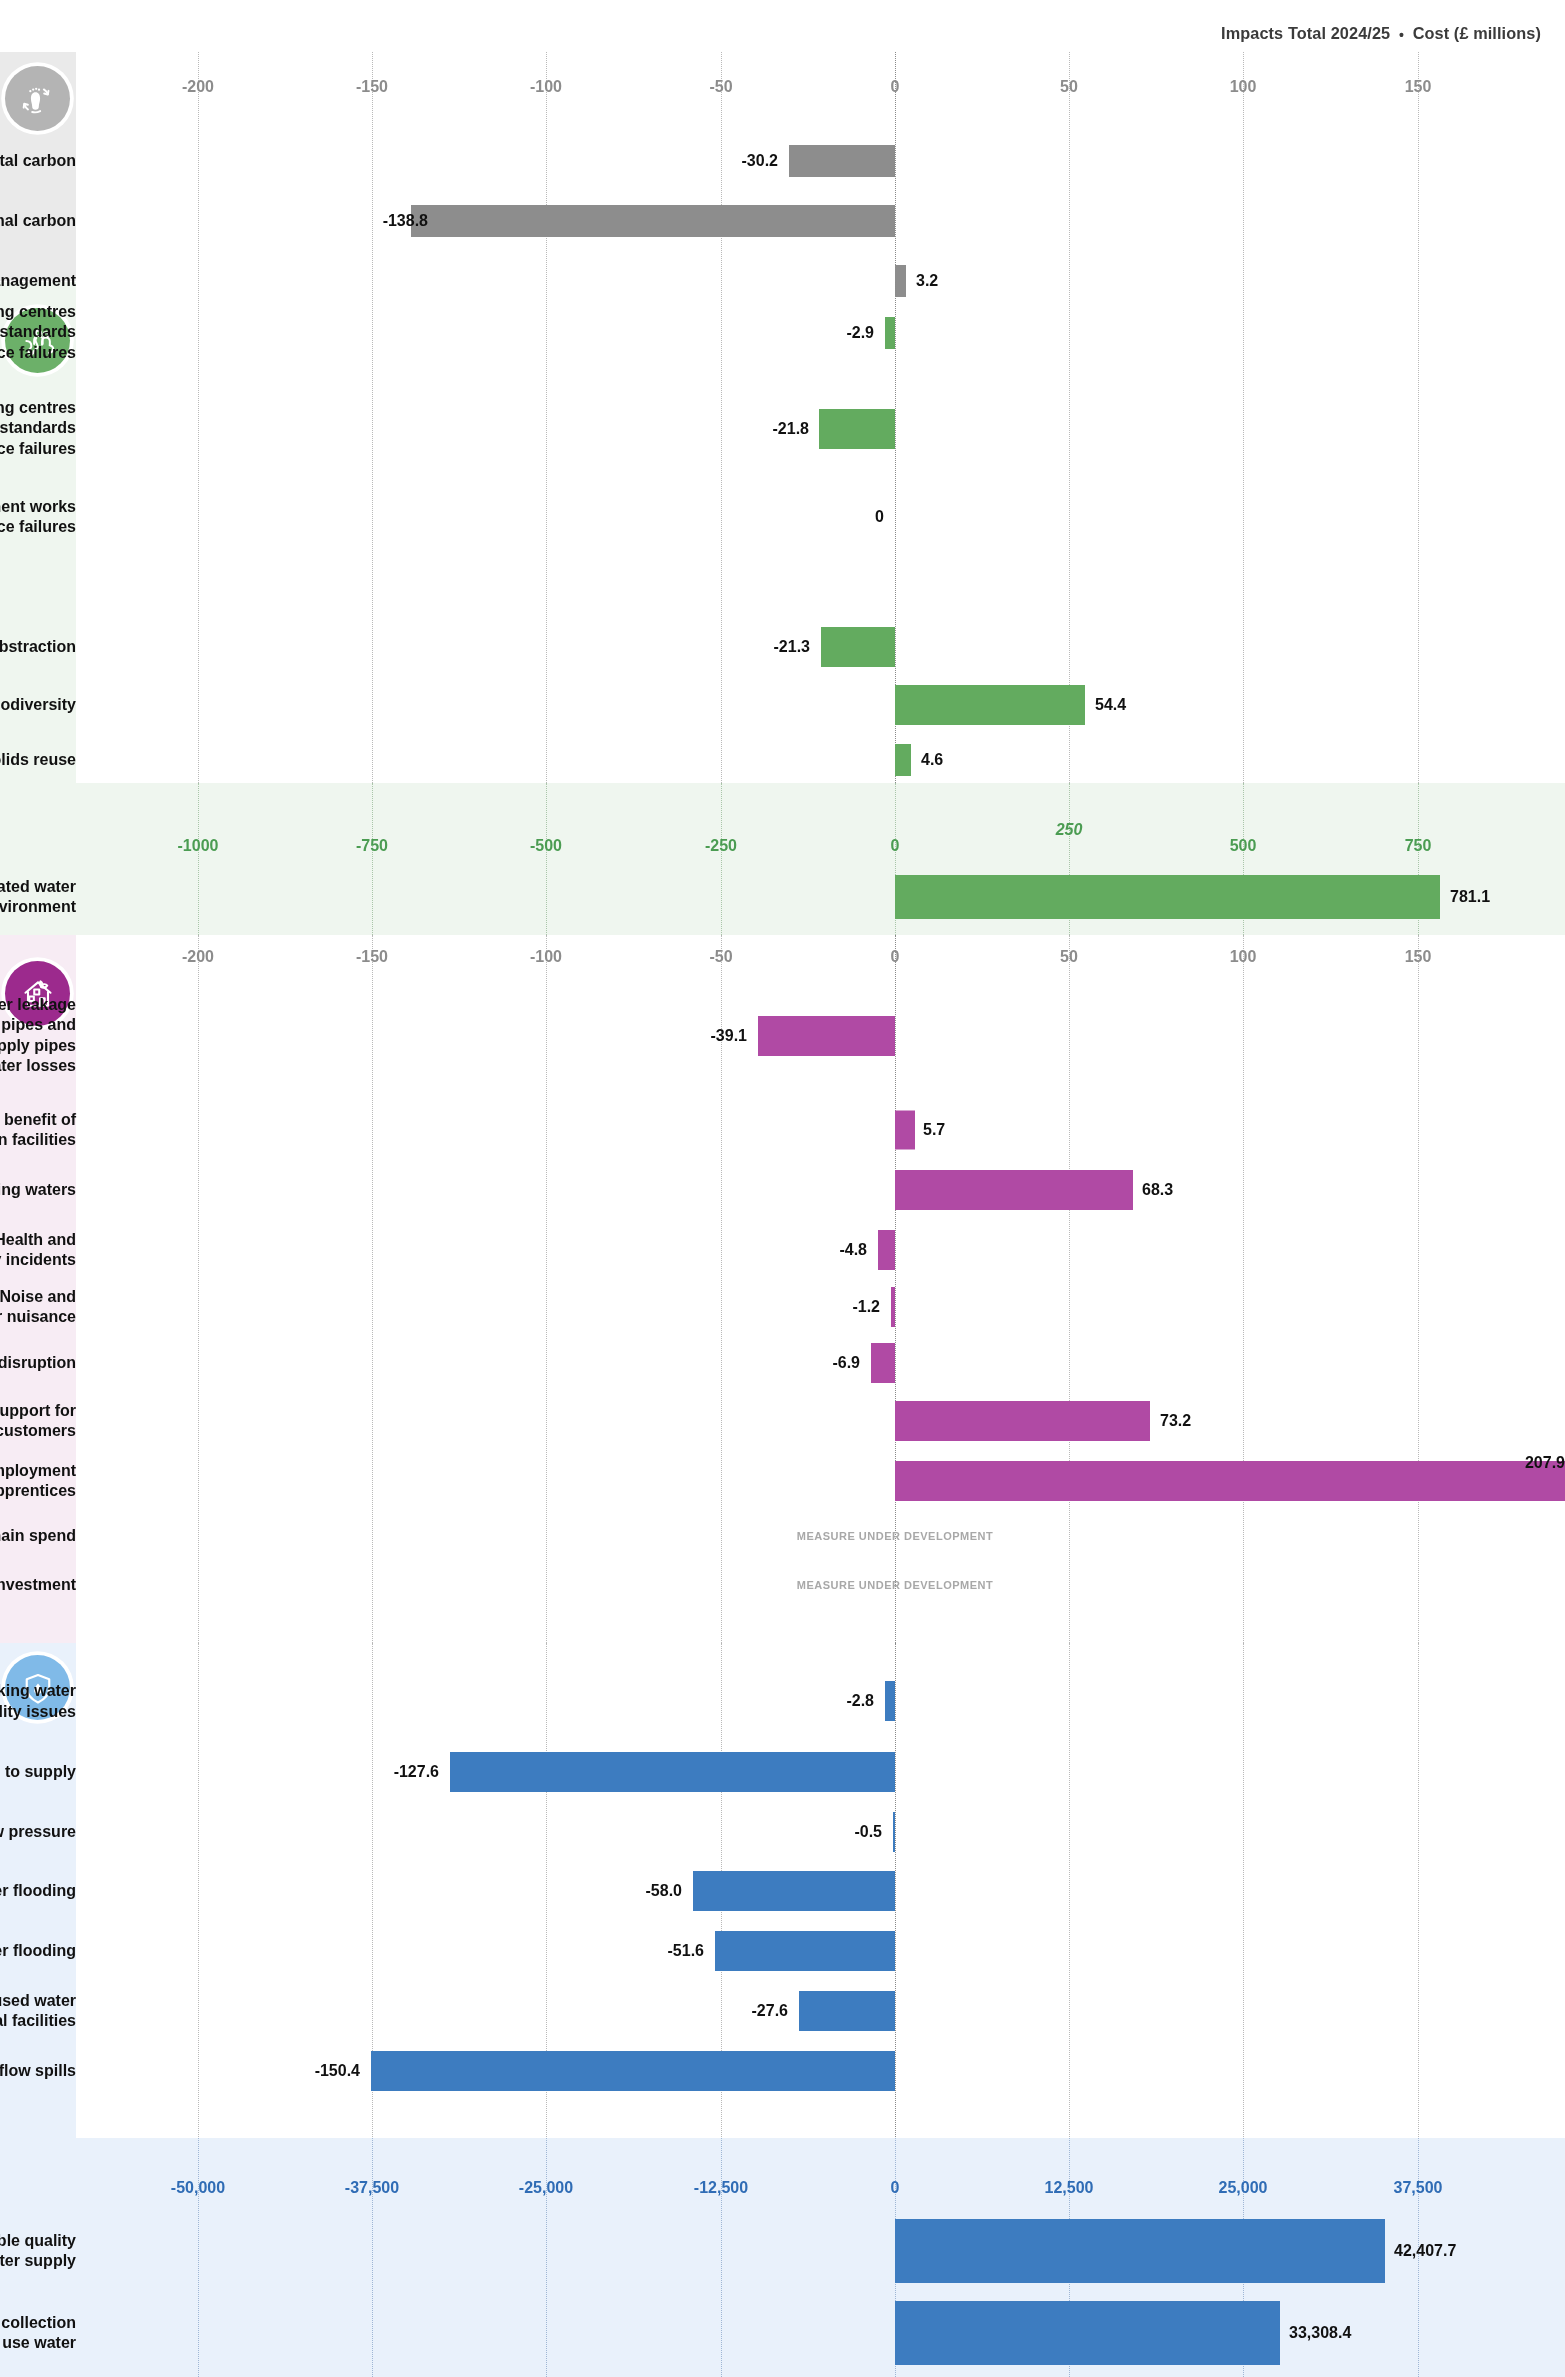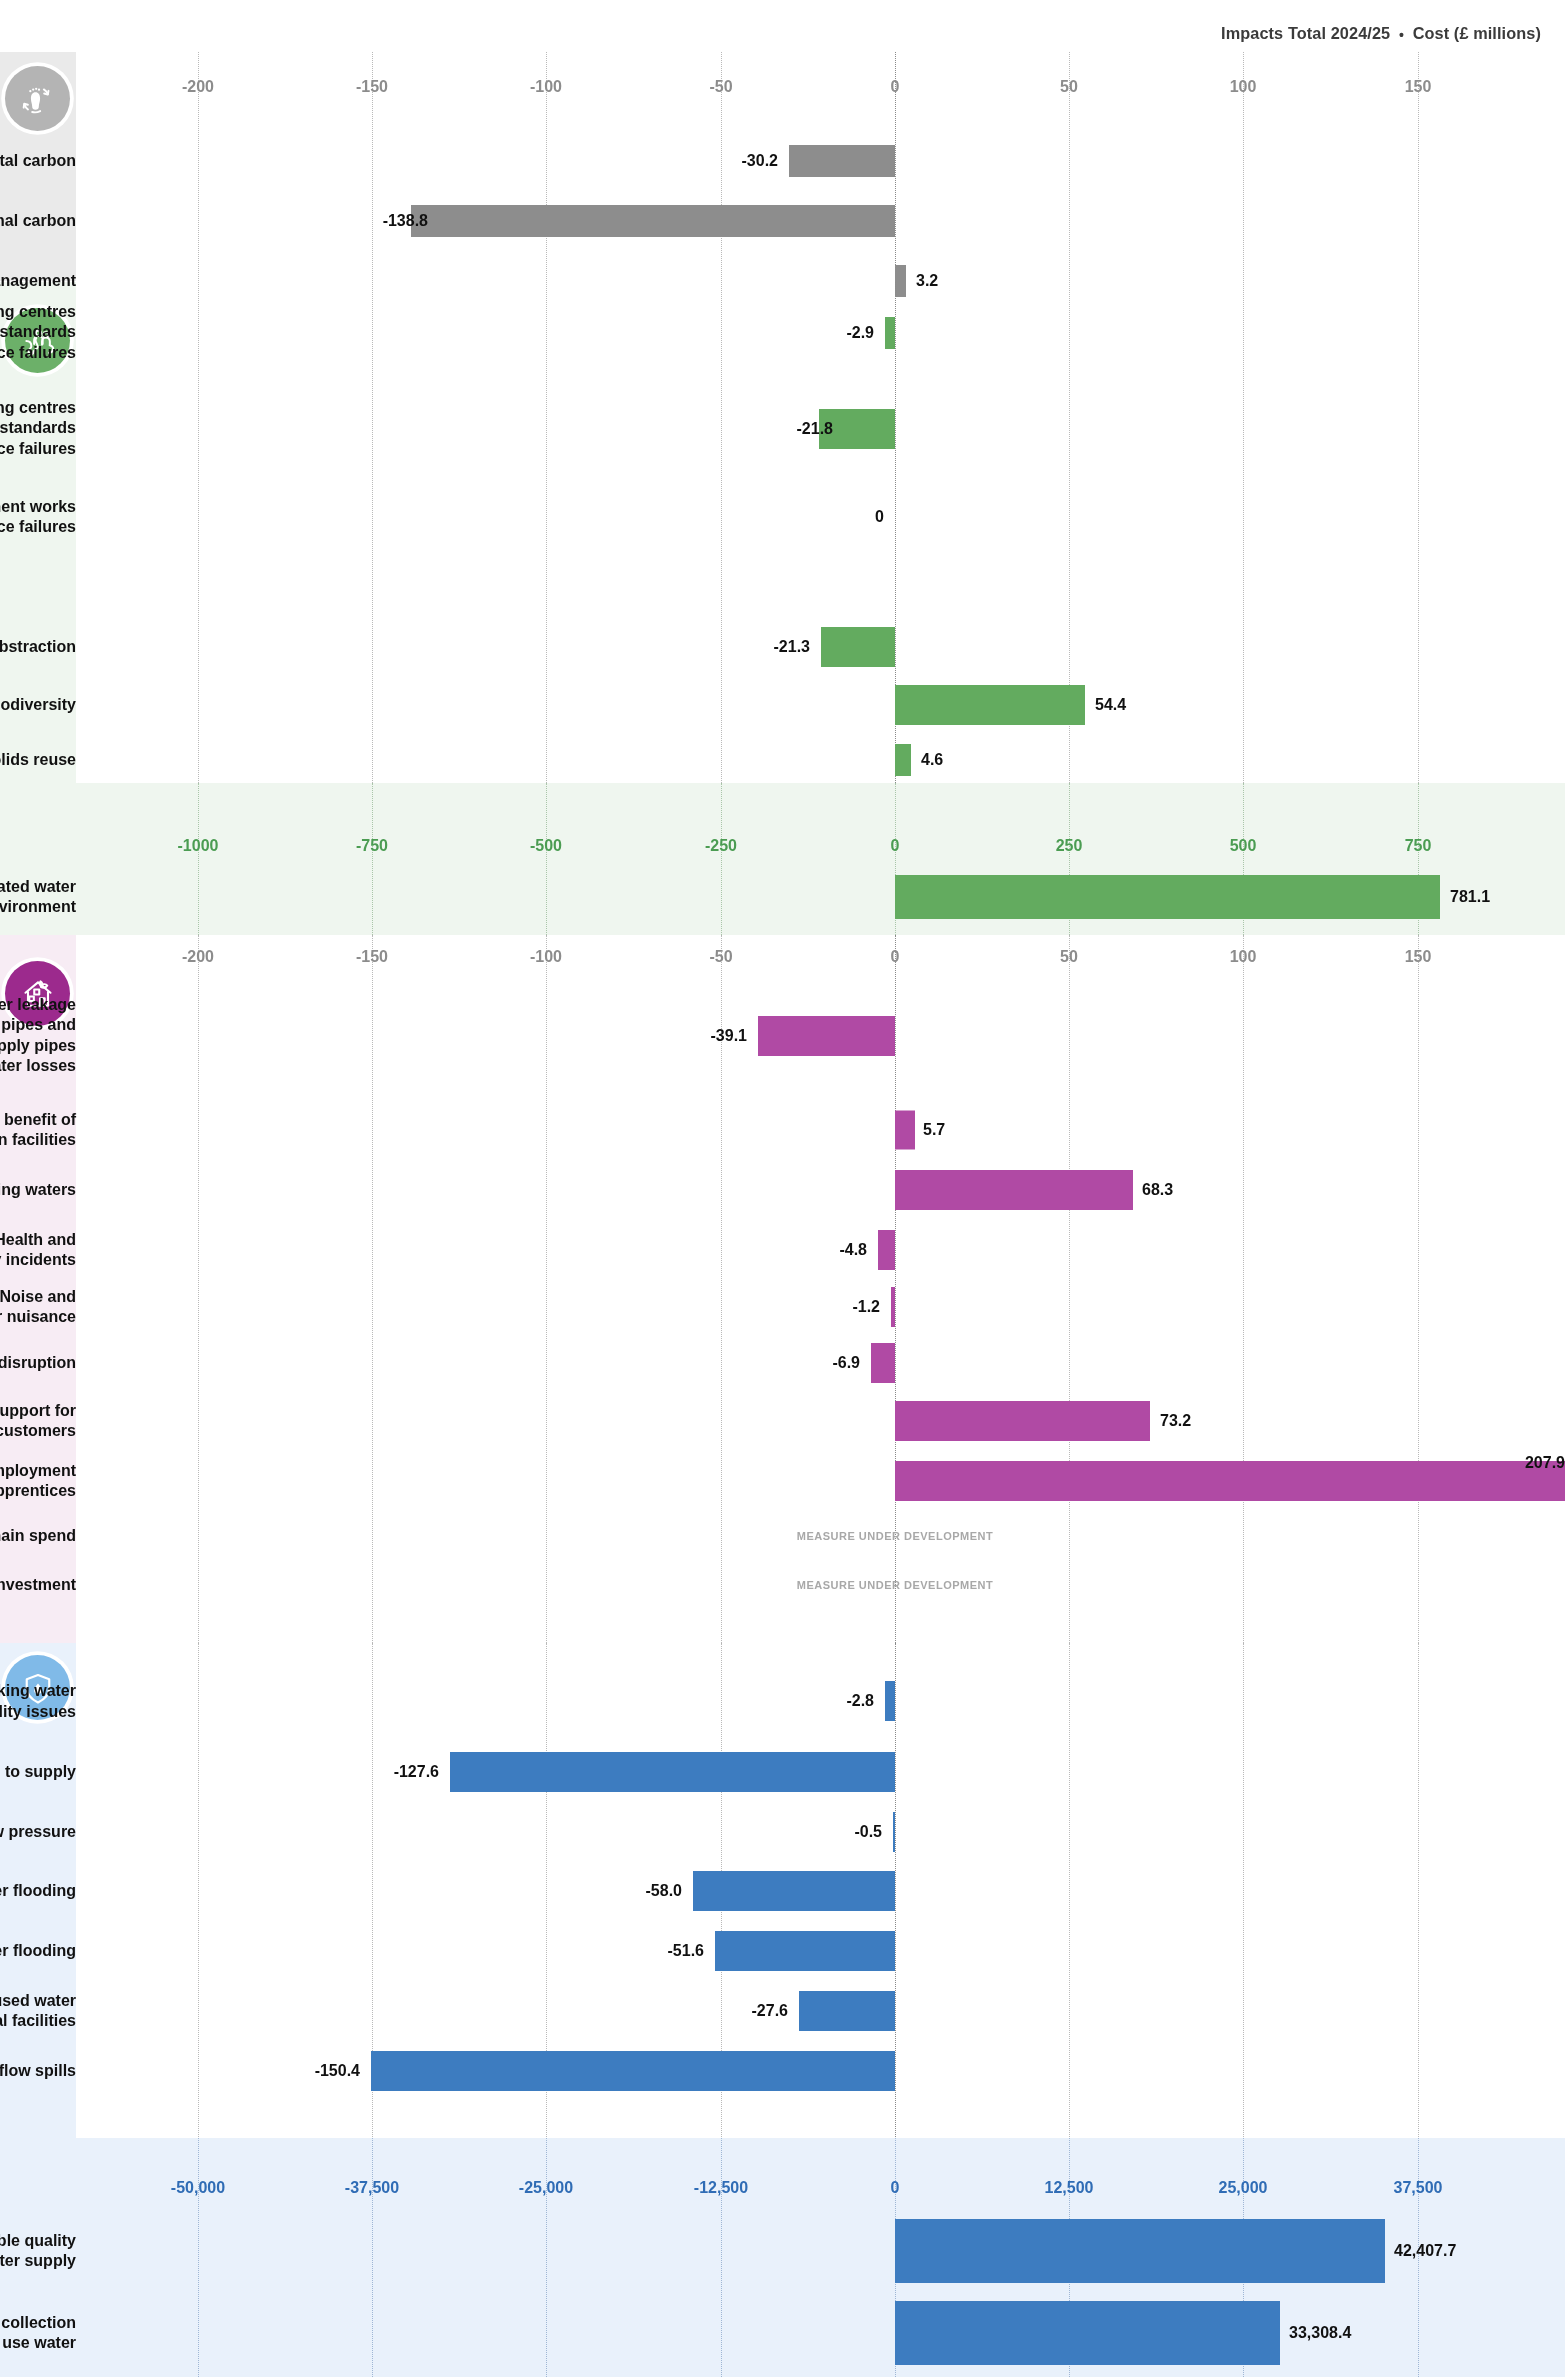--- a/index.html
+++ b/index.html
@@ -262,21 +262,21 @@
       <div class="val" style="left:798px; transform:translate(-100%,-50%);">-2.9</div>
     </div>
 
     <div class="row" style="top:102px; height:90px;">
       <div class="row-label">
         <div>Water recycling centres</div>
         <div>volumetric standards</div>
         <div>compliance failures</div>
       </div>
       <div class="bar bar-green" style="left:743px; width:76px; height:40px;"></div>
-      <div class="val" style="left:733px; transform:translate(-100%,-50%);margin-left:24px;">-21.8</div>
+      <div class="val" style="left:733px; transform:translate(-100%,-50%);">-21.8</div>
     </div>
 
     <div class="row" style="top:192px; height:86px;">
       <div class="row-label">
         <div>Water treatment works</div>
         <div>compliance failures</div>
       </div>
       <div class="val" style="left:808px; transform:translate(-100%,-50%);">0</div>
     </div>
 
@@ -314,21 +314,21 @@
     <div class="gridline zero g-green" style="left:819px;"></div>
     <div class="gridline g-green" style="left:993px;"></div>
     <div class="gridline g-green" style="left:1167px;"></div>
     <div class="gridline g-green" style="left:1342px;"></div>
 
     <div class="tick tick-green" style="left:122px;  top:54px;">-1000</div>
     <div class="tick tick-green" style="left:296px;  top:54px;">-750</div>
     <div class="tick tick-green" style="left:470px;  top:54px;">-500</div>
     <div class="tick tick-green" style="left:645px; top:54px;">-250</div>
     <div class="tick tick-green" style="left:819px; top:54px;">0</div>
-    <div class="tick tick-green" style="left:993px; top:54px;">250</div>
+    <div class="tick tick-green" style="left:993px; top:38px;font-style:italic;">250</div>
     <div class="tick tick-green" style="left:1167px; top:54px;">500</div>
     <div class="tick tick-green" style="left:1342px; top:54px;">750</div>
 
     <div class="row" style="top:81px; height:65px;">
       <div class="row-label">
         <div>Returning treated water</div>
         <div>to the environment</div>
       </div>
       <div class="bar bar-green" style="left:819px; width:545px; height:44px;"></div>
       <div class="val" style="left:1374px;">781.1</div>

